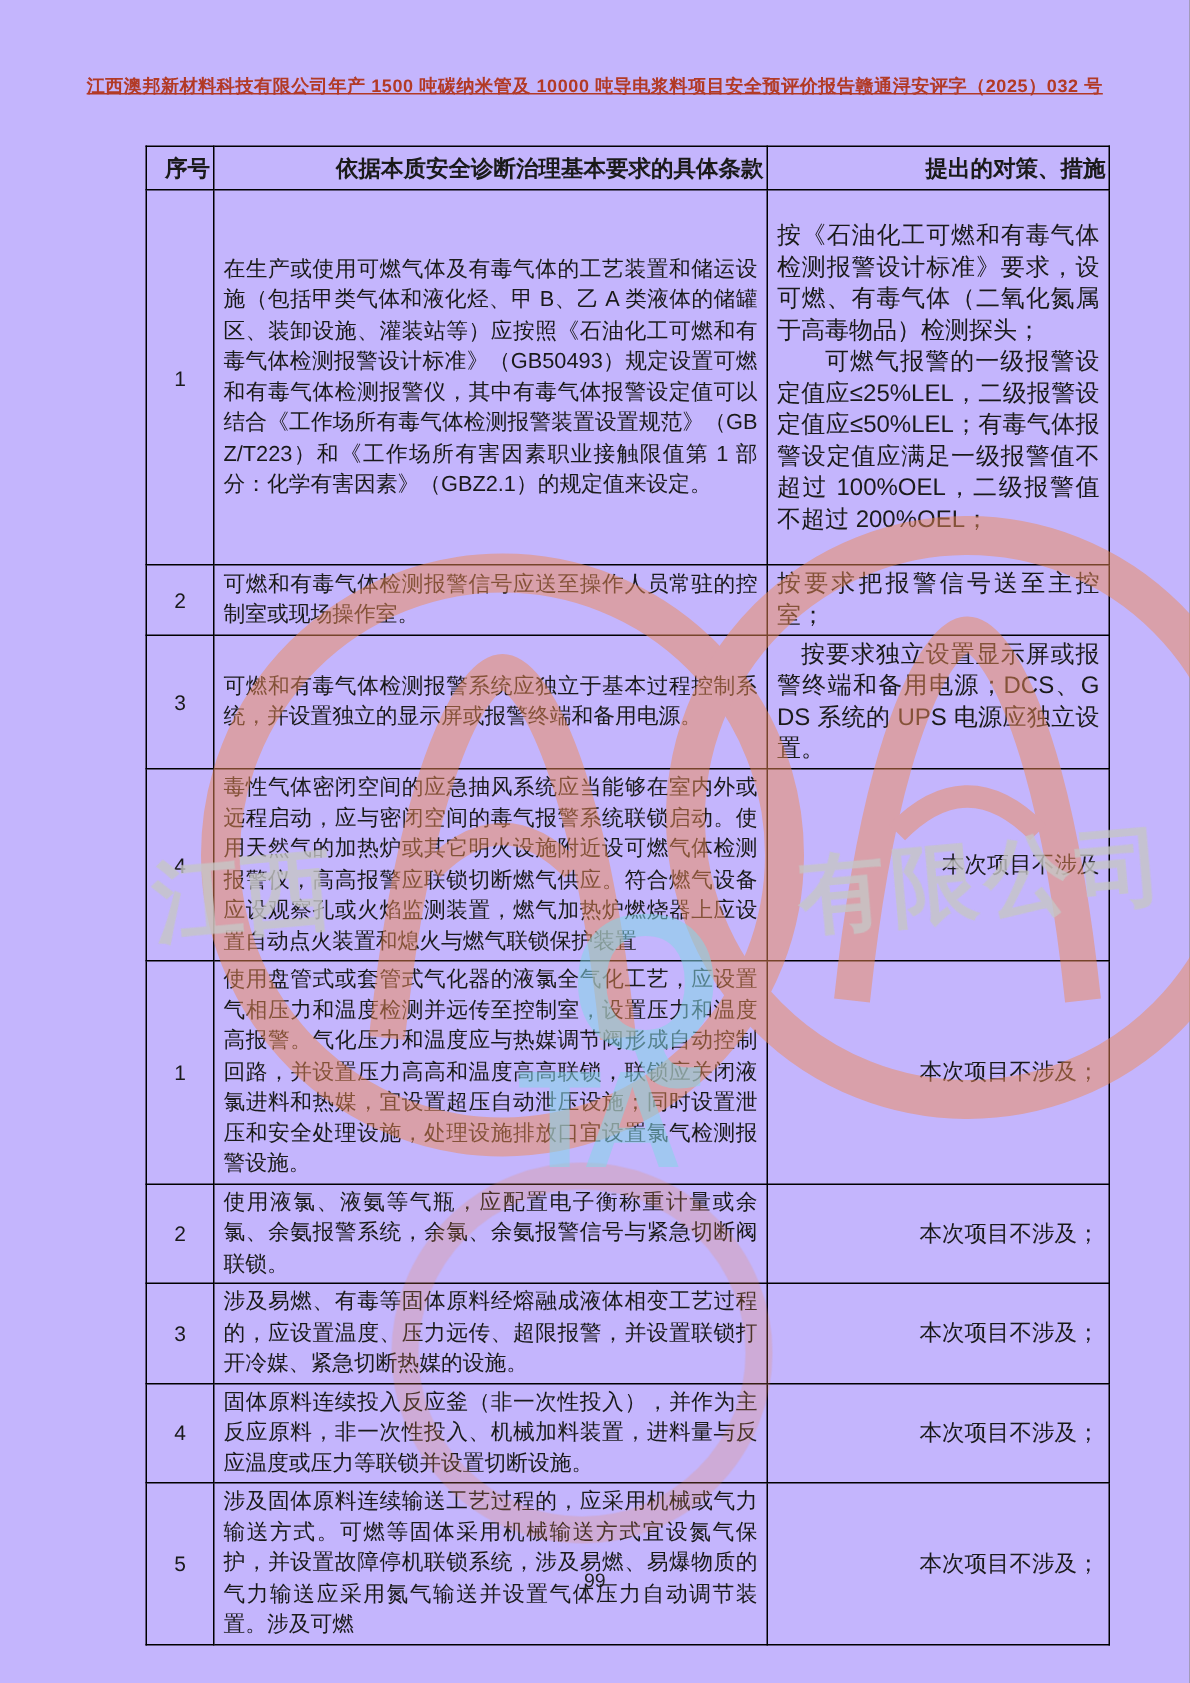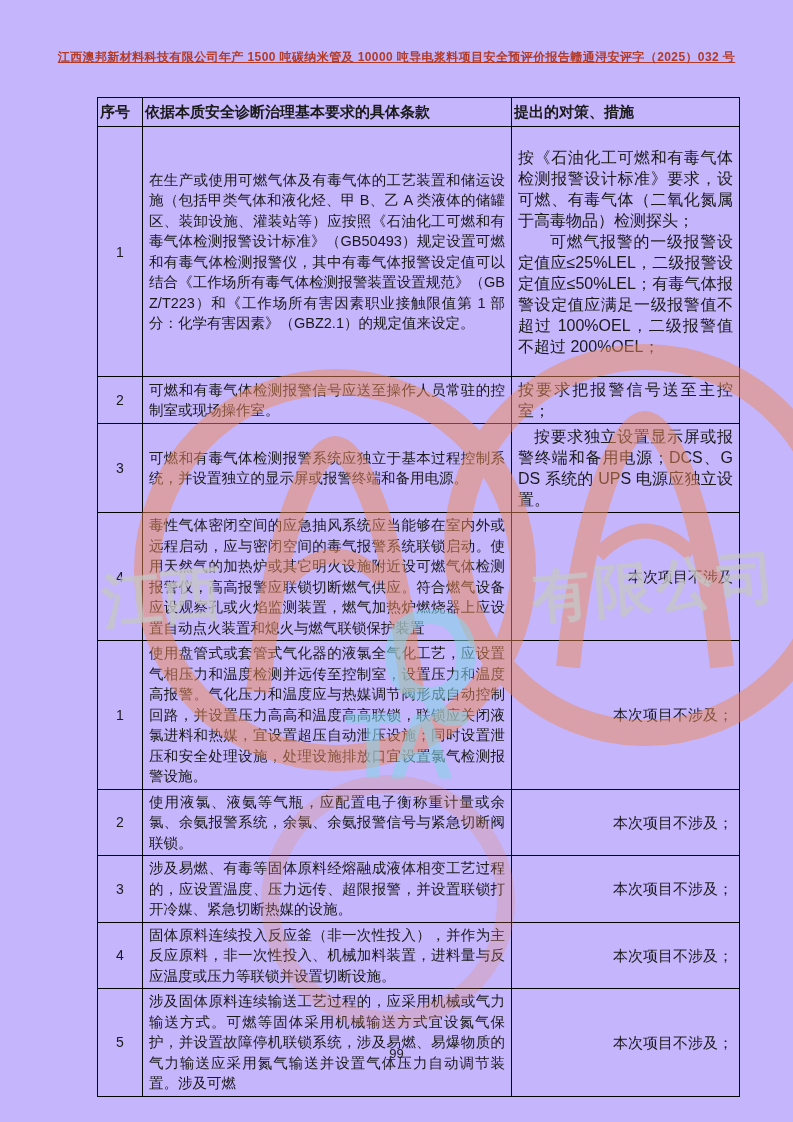--- a/index.html
+++ b/index.html
@@ -21,21 +21,21 @@
     border-collapse:collapse;table-layout:fixed;
     z-index:1;
   }
   table.req td,table.req th{
     border:1.5px solid #000;color:#1a1a1a;
     padding:2px 6px;vertical-align:middle;word-break:break-all;
   }
   col.c-no{width:45px;}
   col.c-clause{width:369px;}
   col.c-measure{width:228px;}
-  tr.head th{font-size:15px;font-weight:bold;text-align:left;padding:3px 2px;height:22px;}
+  tr.head th{font-size:15px;font-weight:bold;text-align:right;padding:3px 2px;height:22px;}
   td.num{font-size:14px;text-align:center;}
   td.clause{font-size:14.5px;line-height:20.5px;text-align:justify;margin-left:16px;}
   td.measure{font-size:16px;line-height:21px;text-align:justify;}
   td.measure .m-p{margin:0;}
   td.measure .m-p.indent2{text-indent:2em;}
   td.measure .m-p.indent1{text-indent:1em;}
   td.measure .na{font-size:15px;text-align:right;}
   tr.section td{font-size:15px;font-weight:bold;text-align:center;padding:5px 2px;}
   tr.r1{height:250px;} tr.r2{height:38px;} tr.r3{height:84px;} tr.r4{height:122px;}
   tr.section{height:29px;}

